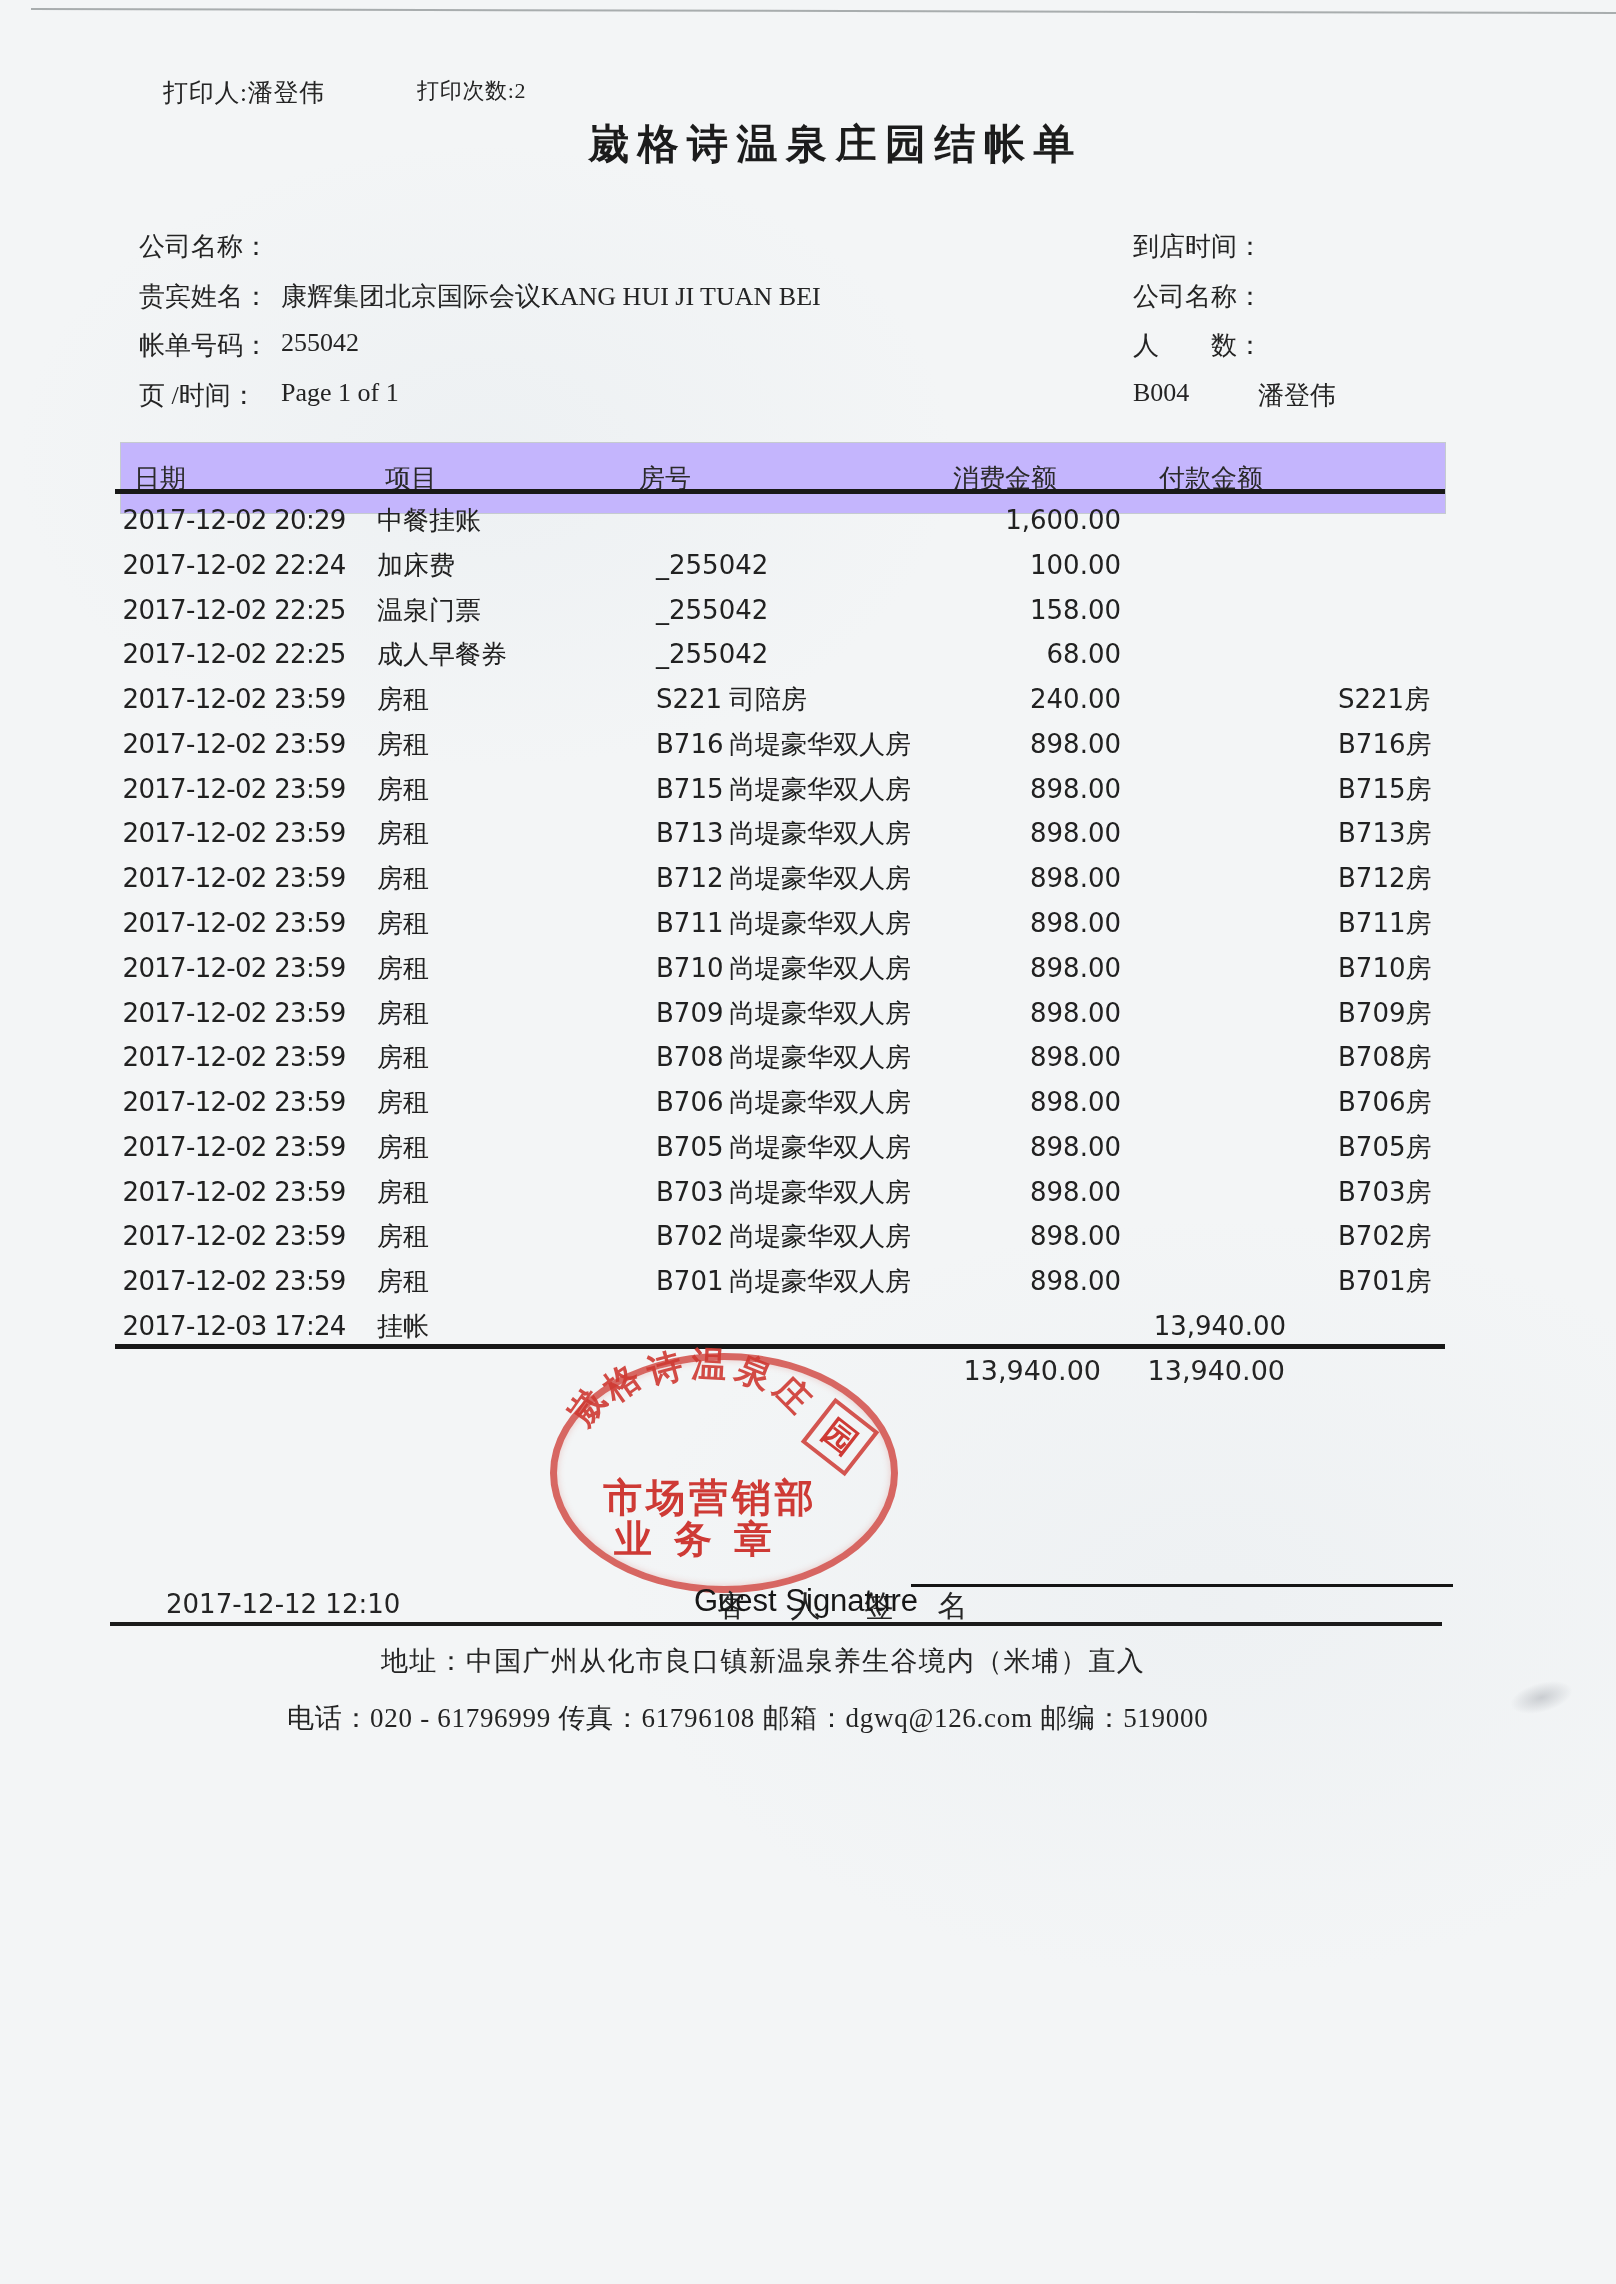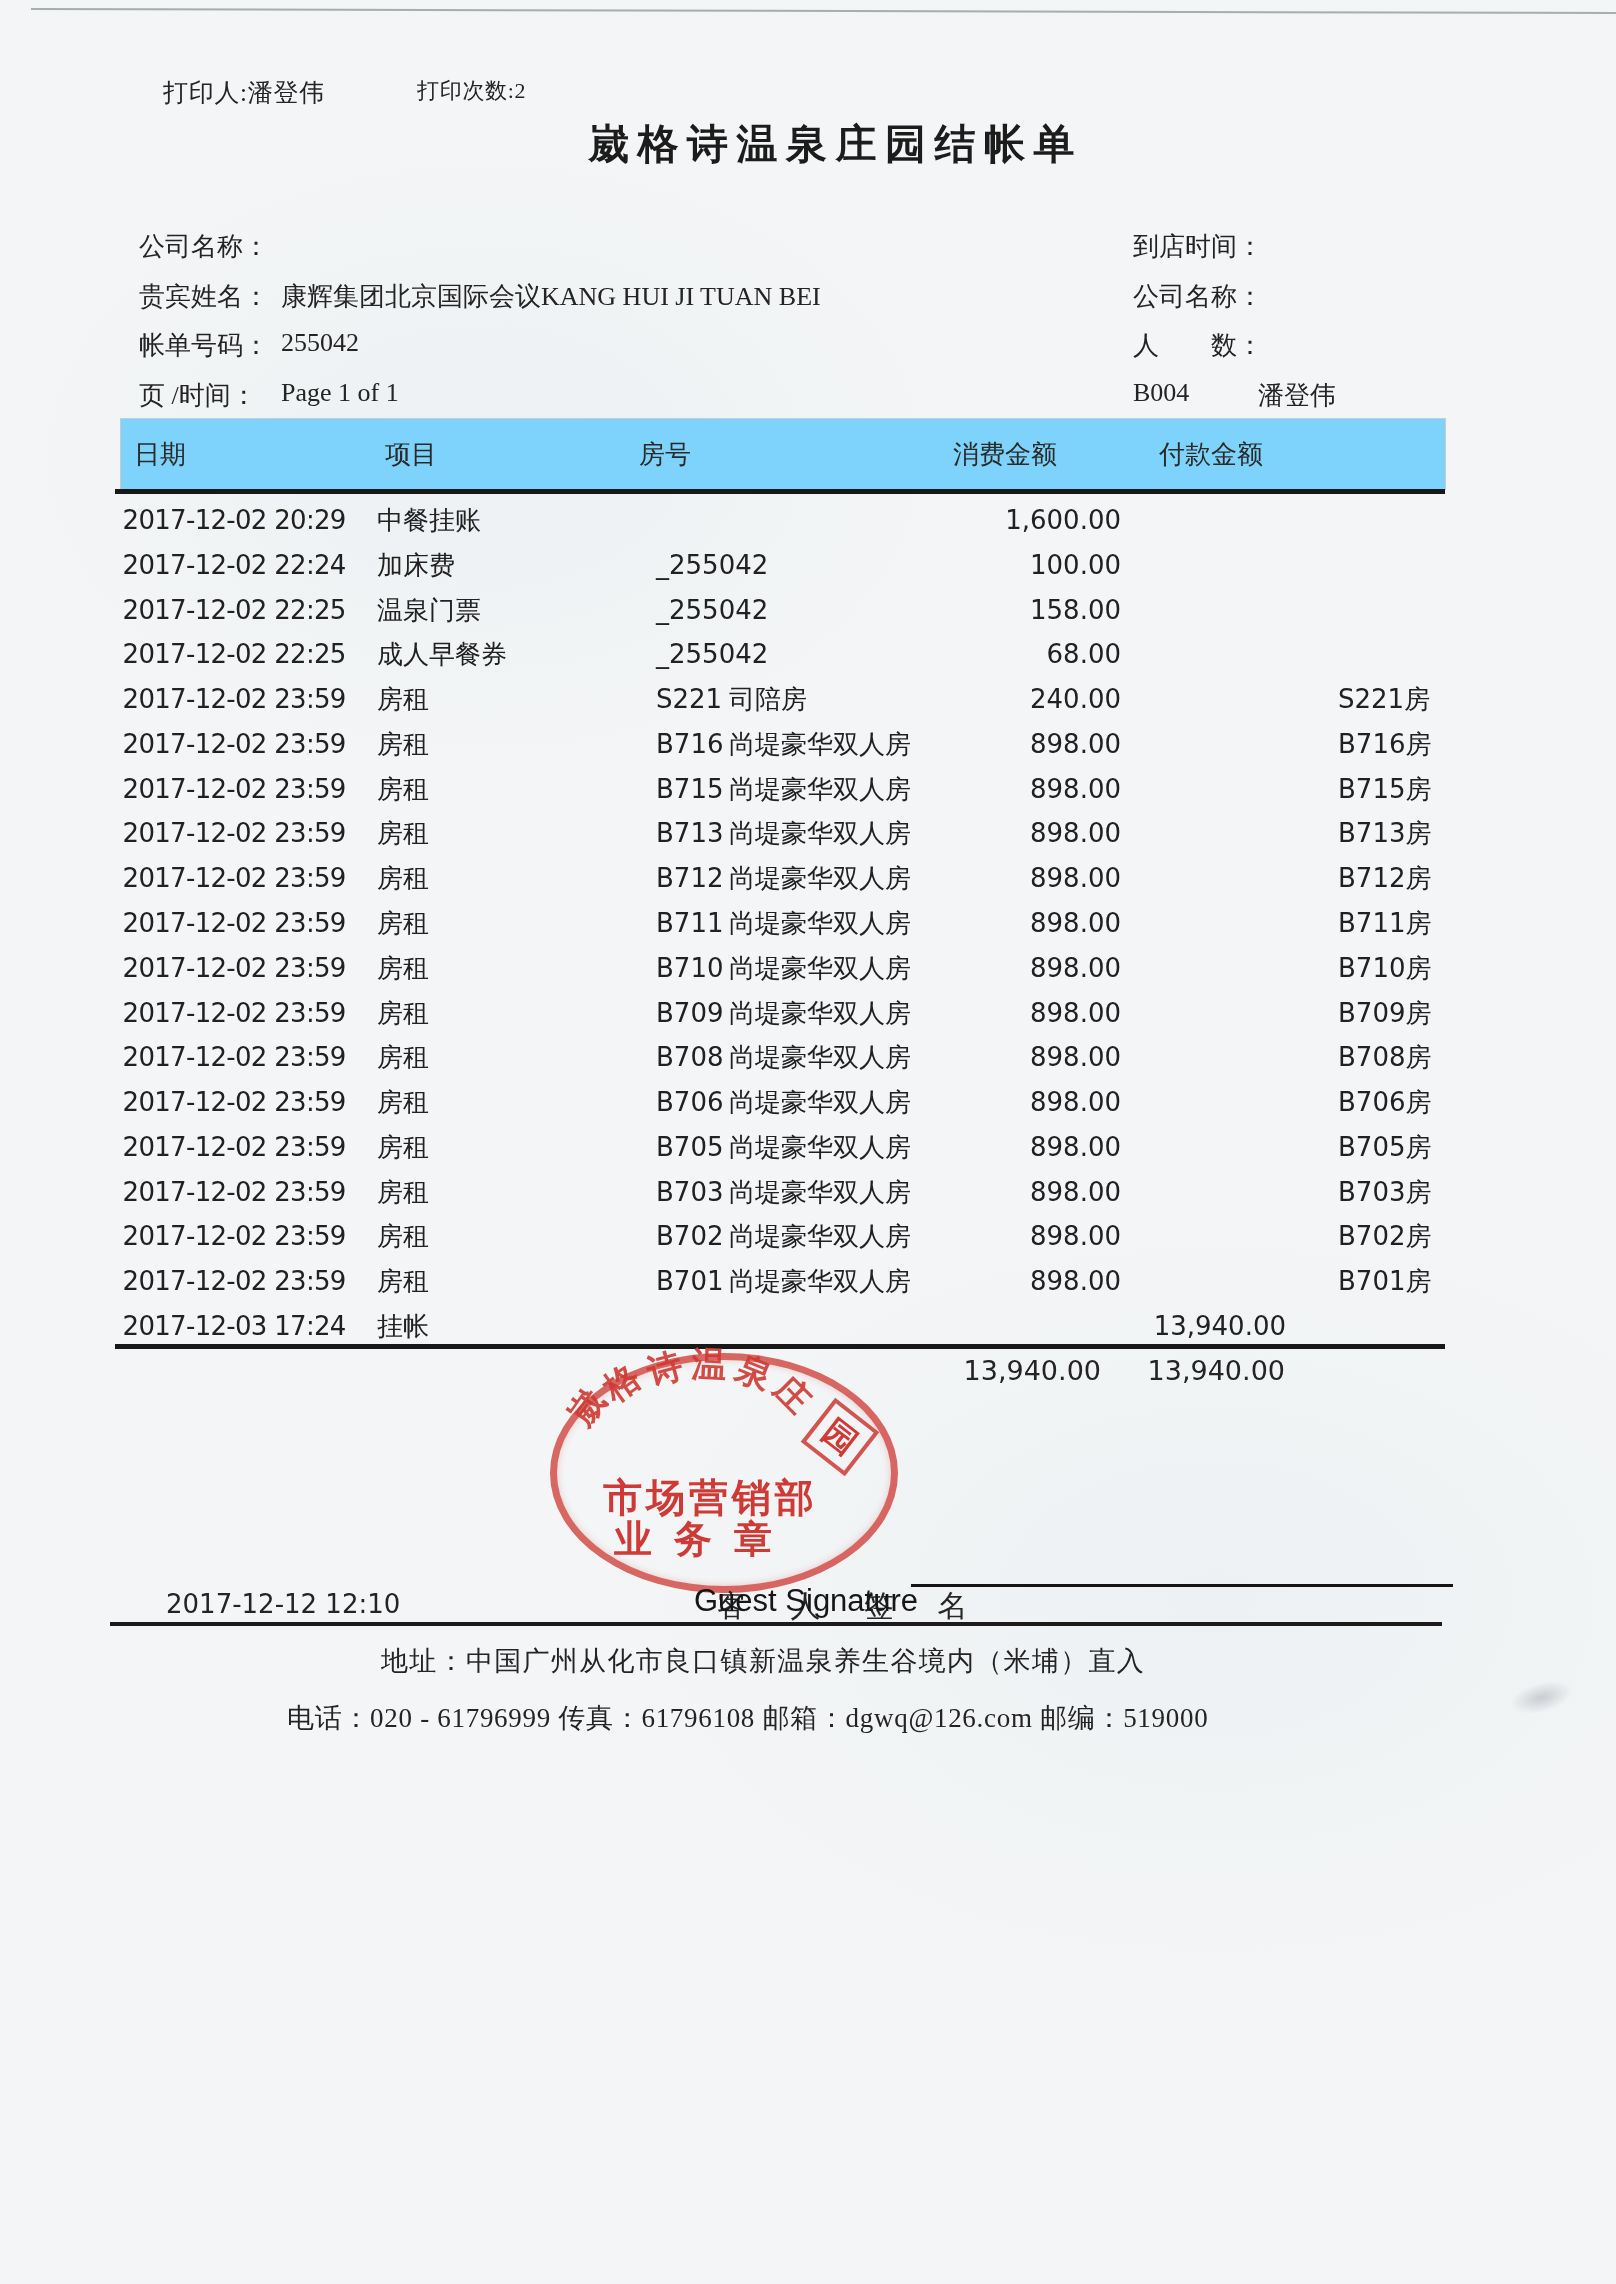--- a/index.html
+++ b/index.html
@@ -26,21 +26,21 @@
   #page-title{left:572px;top:117px;font-size:41px;font-weight:bold;letter-spacing:8.5px;color:#1c1c1c;margin-left:16px;}
 
   .info-row{position:absolute;height:37px;font-size:26px;white-space:nowrap;}
   .info-label{position:absolute;left:16px;}
   .info-value{position:absolute;font-family:Liberation Serif, serif;}
   #info-left{left:123px;top:229px;position:absolute;width:978px;height:209px;}
   #info-left .info-value{left:158px;}
   #info-right{left:1117px;top:229px;position:absolute;width:482px;height:209px;}
   #info-right .info-value{left:141px;}
 
-  #table-header-band{left:120px;top:418px;width:1324px;height:70px;border:1.3px solid #c5cbcf;background:#7dd3fc;}
+  #table-header-band{left:120px;top:442px;width:1324px;height:70px;border:1.3px solid #c5cbcf;background:#c4b5fd;}
   .hcol{position:absolute;top:18px;font-size:26px;color:#2a2a2a;white-space:nowrap;}
   #hcol-date{left:13px;}
   #hcol-item{left:264px;}
   #hcol-room{left:518px;}
   #hcol-amount{left:776px;width:160px;text-align:right;}
   #hcol-payment{left:989px;width:153px;text-align:right;}
 
   #rule-header{left:115px;top:489px;width:1330px;height:5.2px;background:#181818;}
   #rule-bottom{left:115px;top:1344px;width:1330px;height:4.6px;background:#181818;}
   #rule-footer{left:110px;top:1622px;width:1332px;height:3.9px;background:#1b1b1b;}

